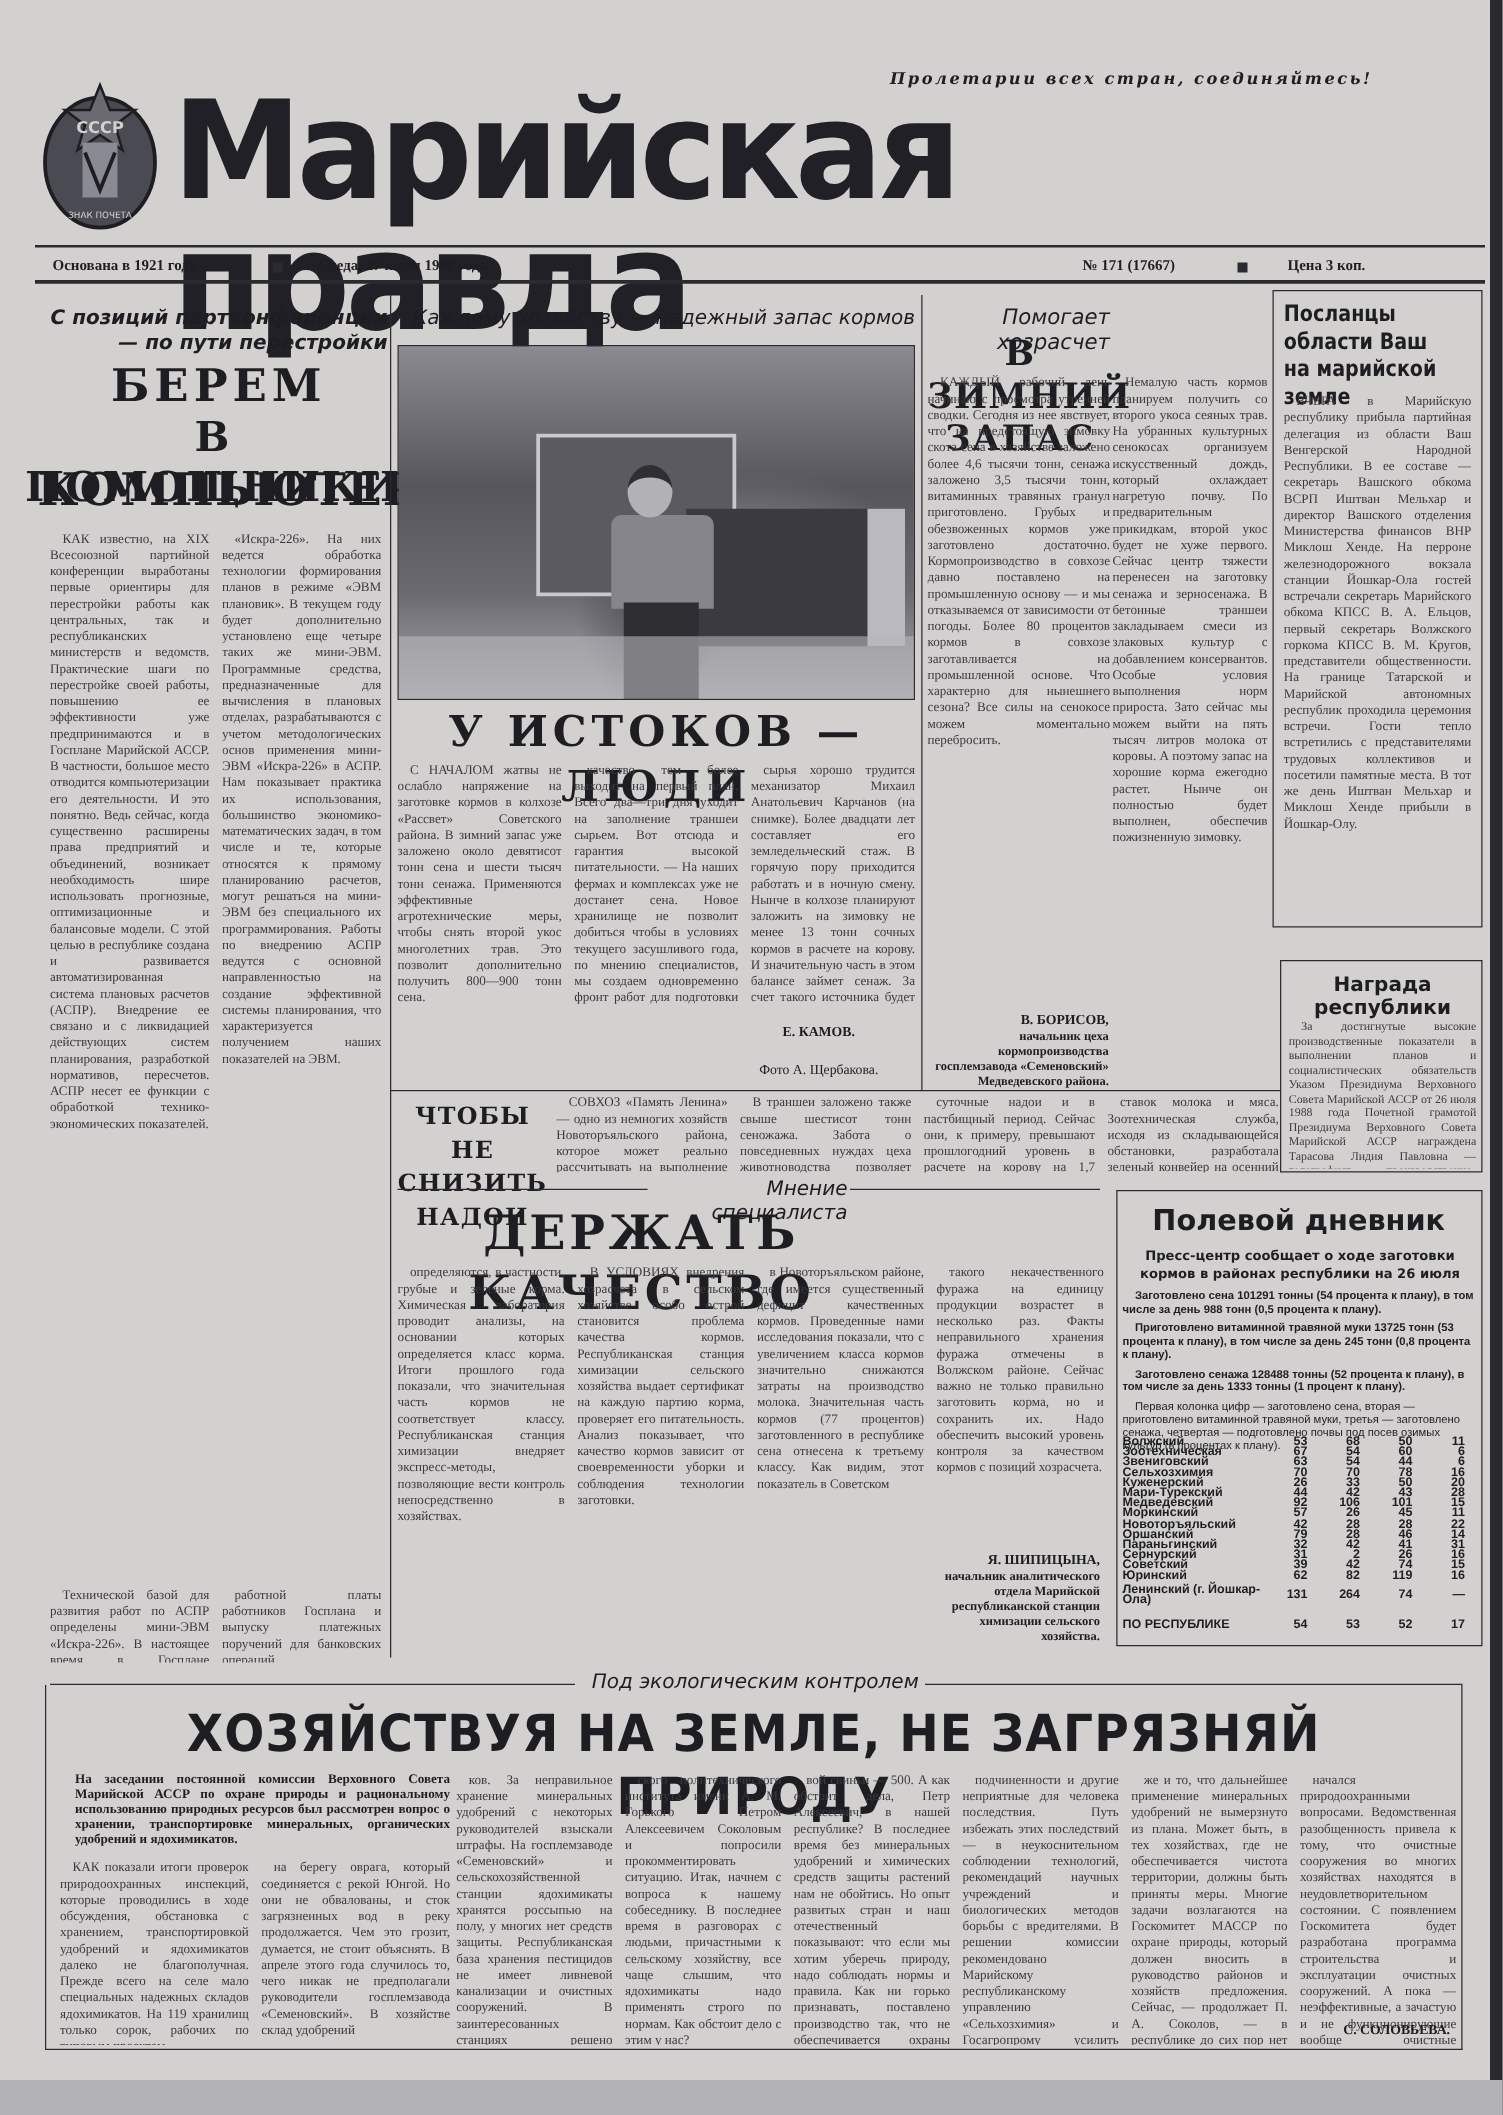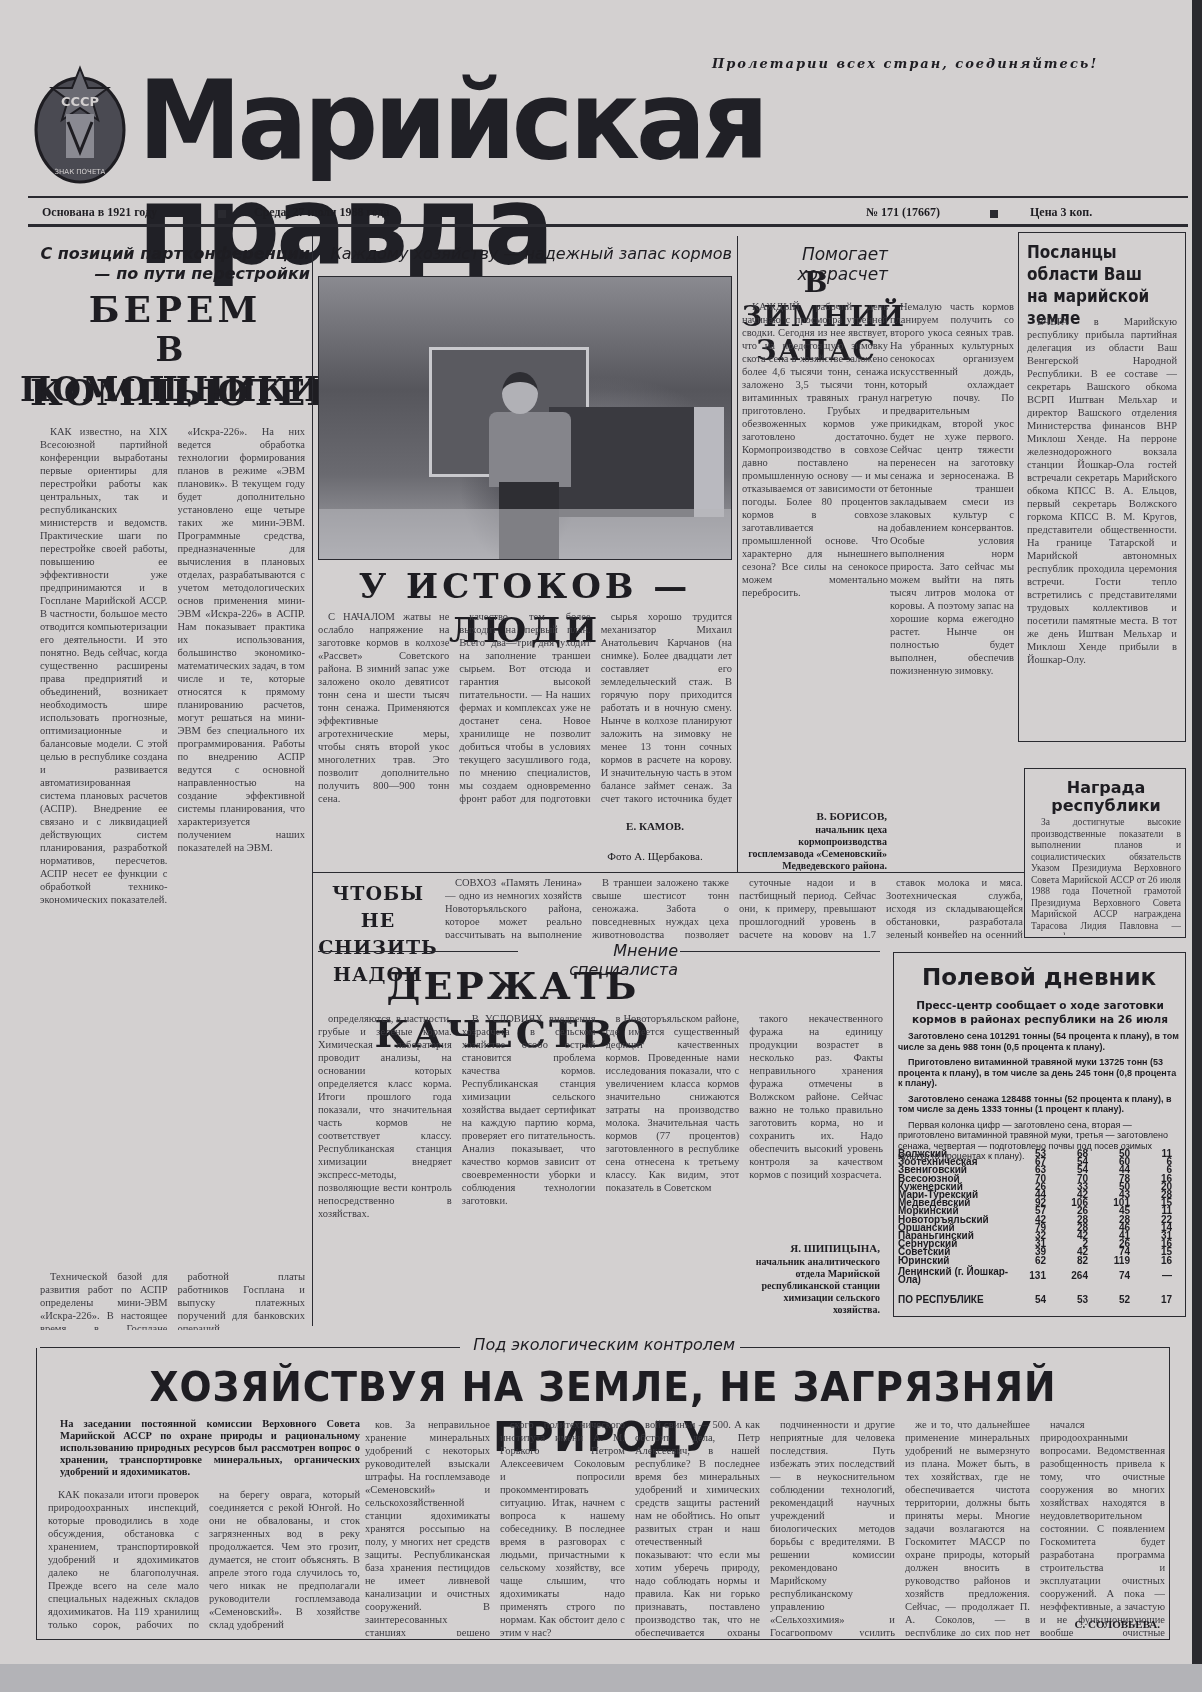--- a/index.html
+++ b/index.html
@@ -253,21 +253,21 @@
           <td class="num">6</td>
         </tr>
       <tr>
           <td>Звениговский</td>
           <td class="num">63</td>
           <td class="num">54</td>
           <td class="num">44</td>
           <td class="num">6</td>
         </tr>
       <tr>
-          <td>Всесоюзной</td>
+          <td>Сельхозхимия</td>
           <td class="num">70</td>
           <td class="num">70</td>
           <td class="num">78</td>
           <td class="num">16</td>
         </tr>
       <tr>
           <td>Куженерский</td>
           <td class="num">26</td>
           <td class="num">33</td>
           <td class="num">50</td>

